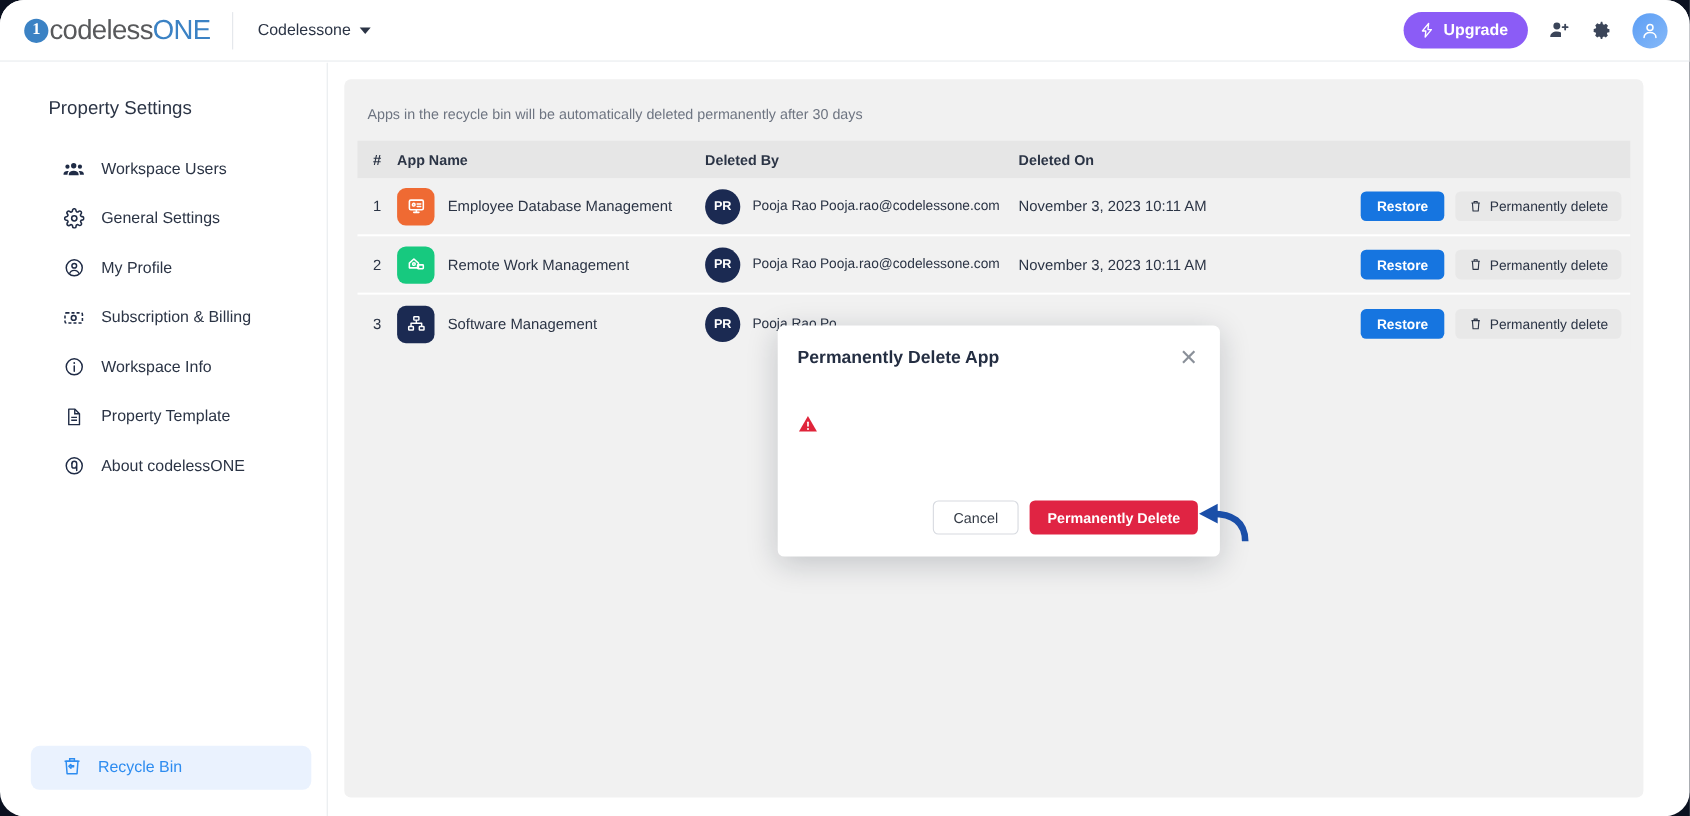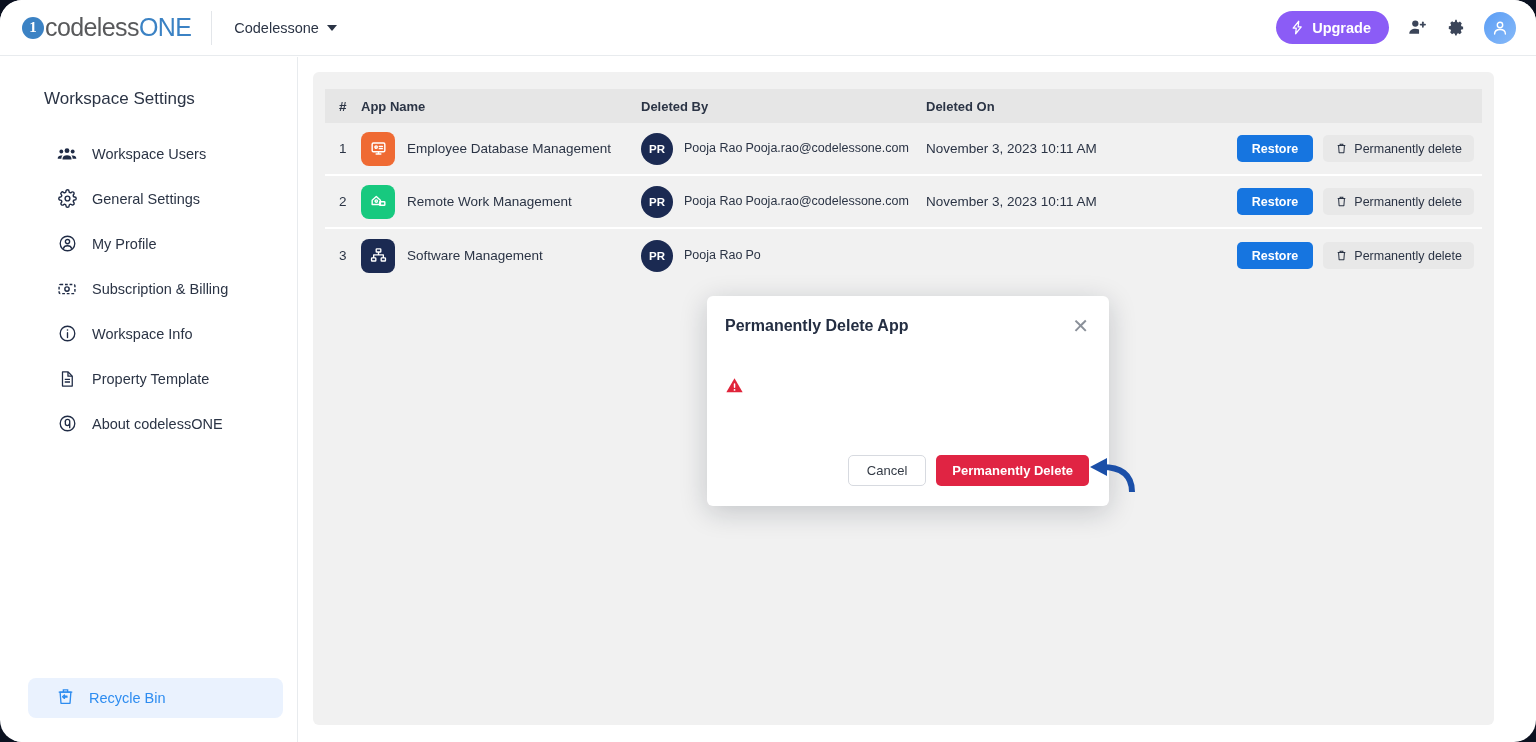--- a/index.html
+++ b/index.html
@@ -230,21 +230,21 @@
       <span class="avatar-btn">
         <svg width="18" height="18" viewBox="0 0 24 24" fill="none" stroke="#ffffff" stroke-width="1.9">
           <circle cx="12" cy="8" r="3.6"></circle>
           <path d="M4.8 20c0-3.7 3.2-5.9 7.2-5.9s7.2 2.2 7.2 5.9" stroke-linecap="round"></path>
         </svg>
       </span>
     </div>
   </div>
 
   <div class="sidebar">
-    <div class="sidebar-title">Workspace Settings</div>
+    <div class="sidebar-title">Property Settings</div>
 
     <div class="nav">
 
       <div class="nav-item">
         <span class="ic">
           <svg width="20" height="20" viewBox="0 0 24 24" fill="#1f2b45">
             <circle cx="12" cy="8" r="2.9"></circle>
               <circle cx="5.2" cy="9" r="2.3"></circle>
               <circle cx="18.8" cy="9" r="2.3"></circle>
             <path d="M6.6 17.6c0-2.6 2.4-4 5.4-4s5.4 1.4 5.4 4v.9H6.6z"></path>
@@ -326,20 +326,21 @@
           <path d="M5.2 6.4h13.6l-1.1 14.2H6.3z" stroke-linejoin="round"></path>
           <path d="M3.4 6.4h17.2M9.3 6.4V3.6h5.4v2.8"></path>
           <path d="M13.9 11.6h-3.2v-1.6l-2.4 2.2 2.4 2.2v-1.6h3.2" stroke-linejoin="round" stroke-linecap="round"></path>
         </svg>
       </span>
       <span>Recycle Bin</span>
     </div>
   </div>
 
   <div class="content">
+    <div class="notice">Apps in the recycle bin will be automatically deleted permanently after 30 days</div>
 
     <div class="table">
       <div class="thead">
         <div class="c-num">#</div>
         <div class="c-name">App Name</div>
         <div class="c-by">Deleted By</div>
         <div class="c-on">Deleted On</div>
         <div class="c-act"></div>
       </div>
 

